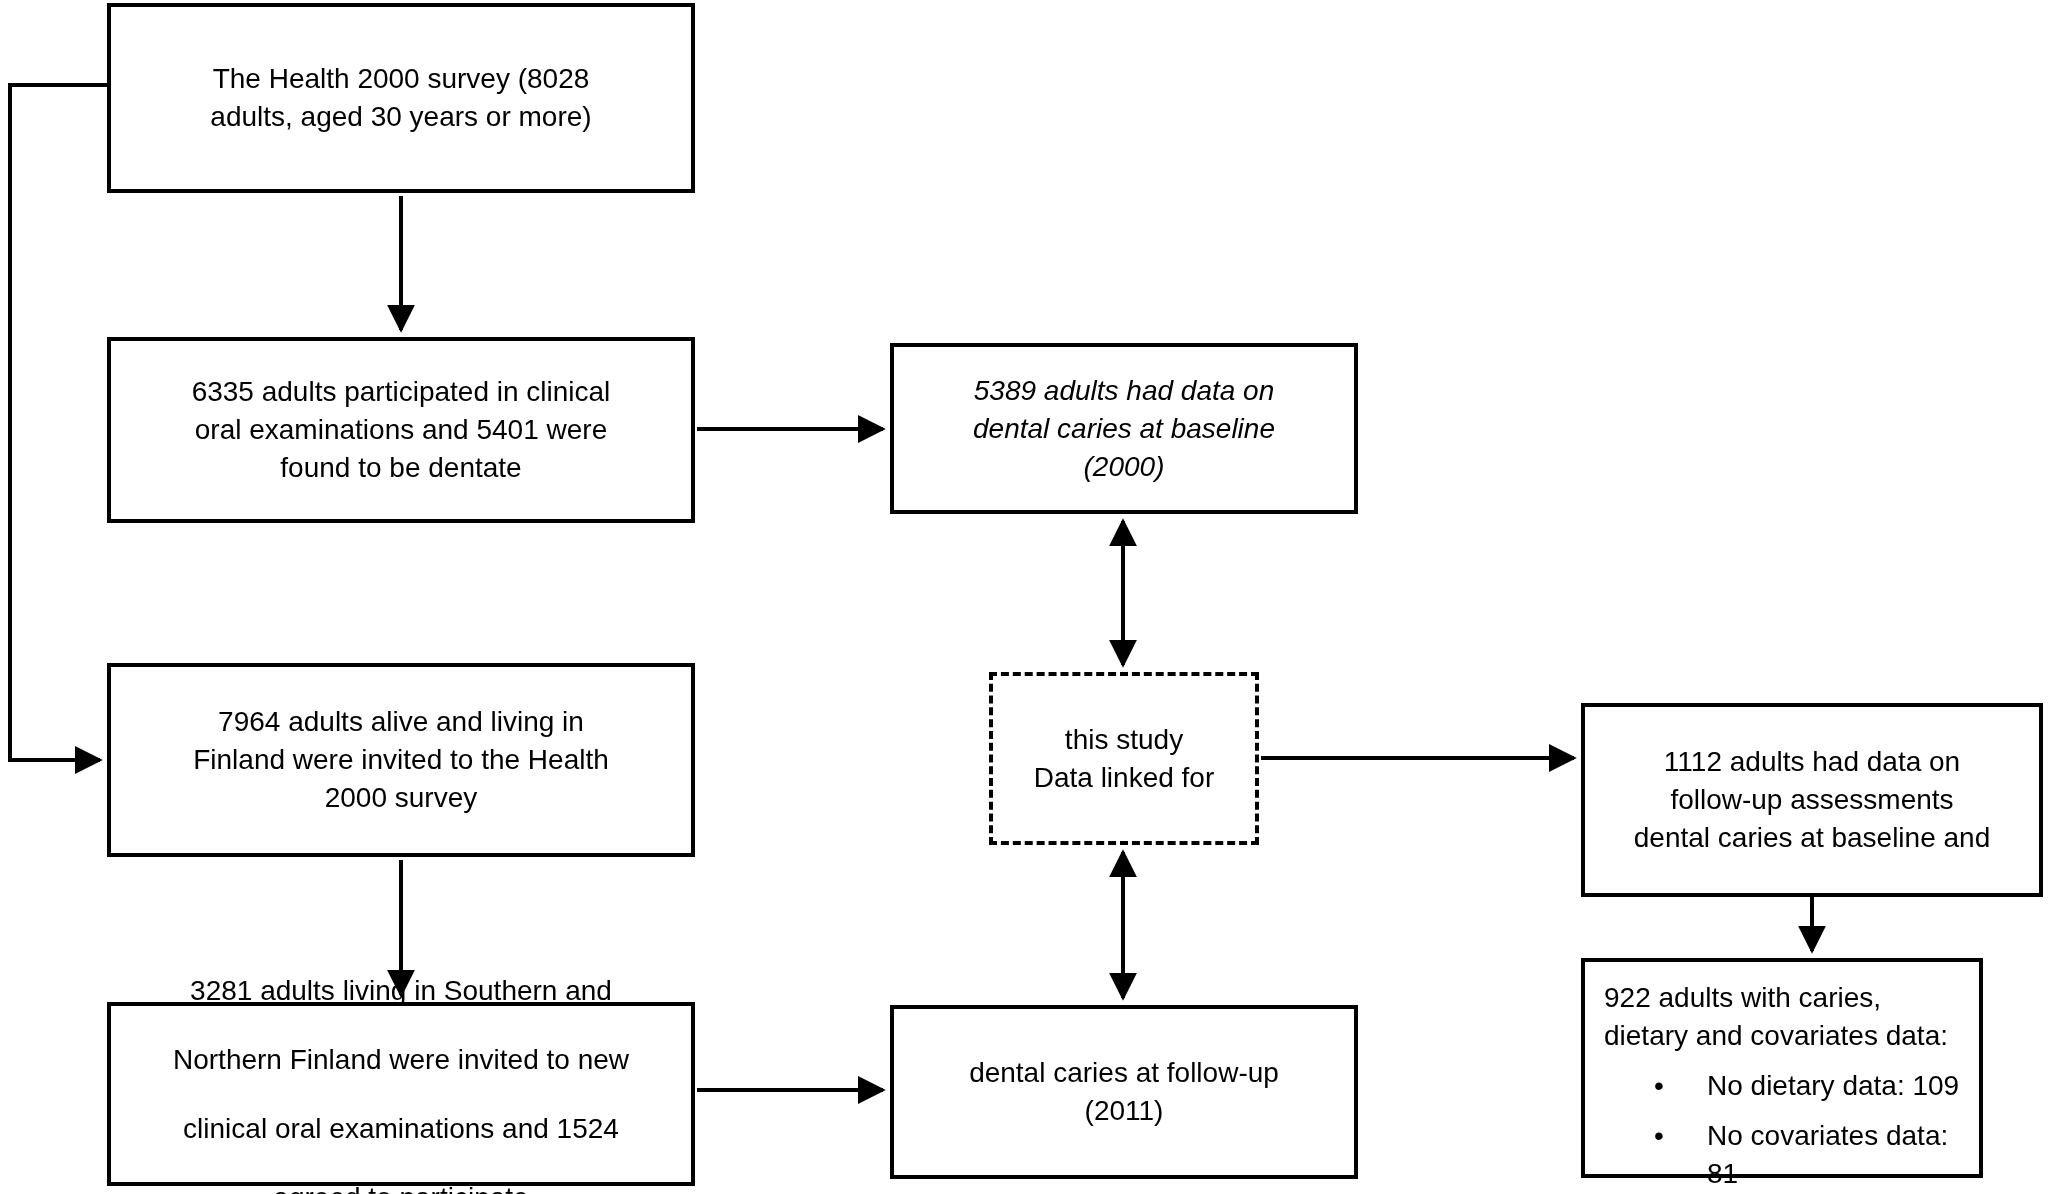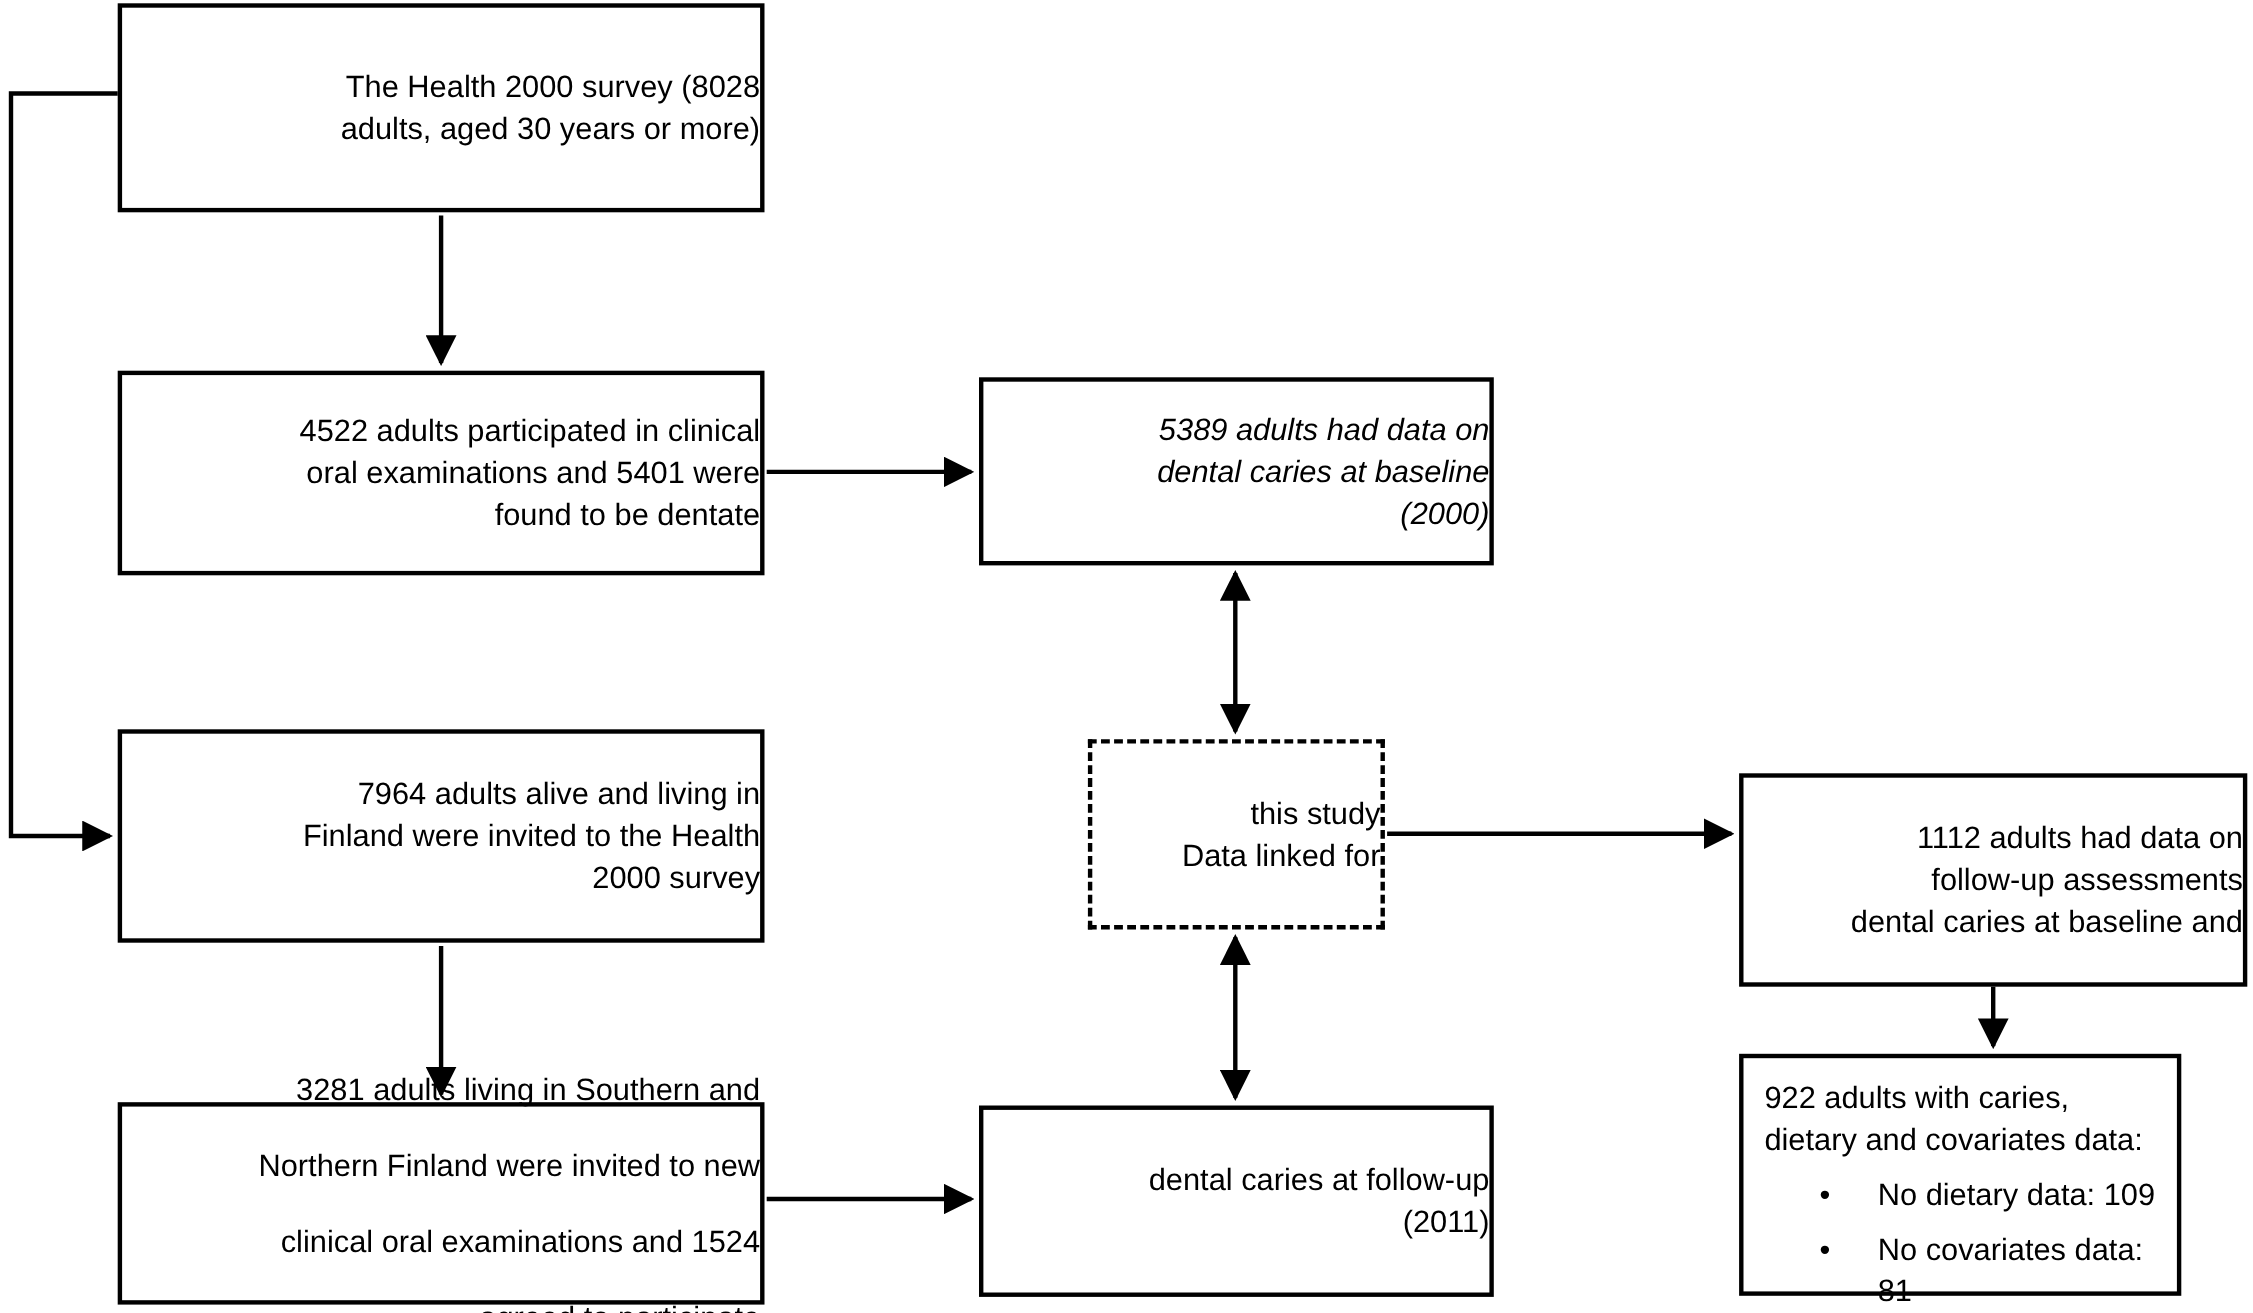--- a/index.html
+++ b/index.html
@@ -16,21 +16,21 @@
     position: absolute;
     box-sizing: border-box;
     border: 4px solid #000000;
     background: #ffffff;
     display: flex;
     flex-direction: column;
     justify-content: center;
     align-items: center;
     font-size: 28px;
     line-height: 38px;
-    text-align: right;
+    text-align: center;
   }
   .box .line { width: 100%; }
   .dashed { border: 4px dashed #000000; }
 
   
   .b-survey    { left: 107px; top: 3px;    width: 588px; height: 190px; }
   .b-oralexams { left: 107px; top: 337px;  width: 588px; height: 186px; }
   .b-baseline  { left: 890px; top: 343px;  width: 468px; height: 171px; font-style: italic; }
   .b-invited   { left: 107px; top: 663px;  width: 588px; height: 194px; }
   .b-linked    { left: 989px; top: 672px;  width: 270px; height: 173px; }
@@ -79,21 +79,21 @@
 
     <polyline points="109,85 10,85 10,760 100,760" fill="none" stroke="#000" stroke-width="4" marker-end="url(#ah)"></polyline>
   </svg>
 
   <div class="box b-survey">
     <div class="line">The Health 2000 survey (8028</div>
     <div class="line">adults, aged 30 years or more)</div>
   </div>
 
   <div class="box b-oralexams">
-    <div class="line">4522 adults participated in clinical</div>
+    <div class="line">6335 adults participated in clinical</div>
     <div class="line">oral examinations and 5401 were</div>
     <div class="line">found to be dentate</div>
   </div>
 
   <div class="box b-baseline">
     <div class="line">5389 adults had data on</div>
     <div class="line">dental caries at baseline</div>
     <div class="line">(2000)</div>
   </div>
 

